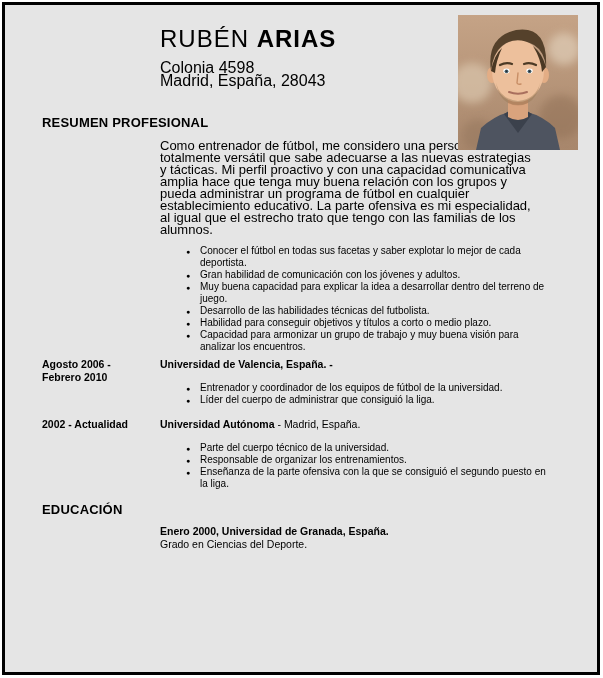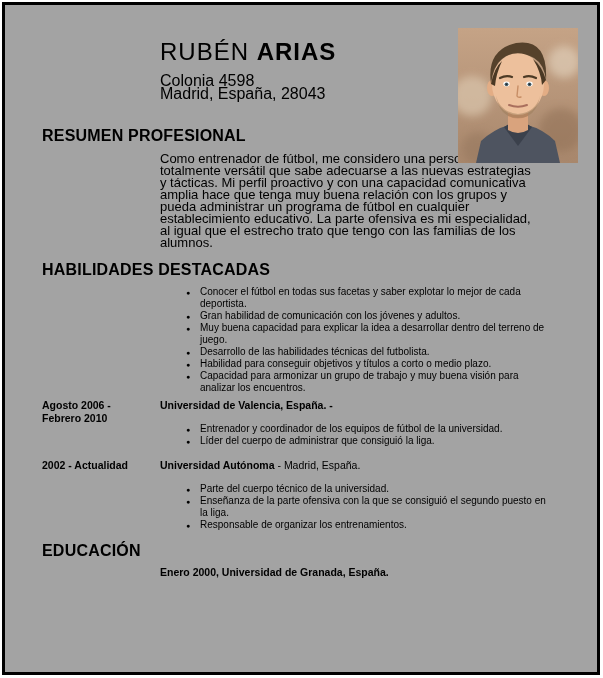--- a/index.html
+++ b/index.html
@@ -9,41 +9,41 @@
     font-family: "Liberation Sans", sans-serif;
     color: #000000;
     position: relative;
   }
   .page {
     position: absolute;
     left: 2px; top: 2px;
     width: 598px; height: 673px;
     border: 3px solid #000000;
     box-sizing: border-box;
-    padding: 33px 37px 0 37px;
+    padding: 20px 37px 0 37px;
     overflow: hidden;
-    background: #a3a3a3;
+    background: #e5e5e5;
   }
   
   .header { position: relative; }
   .header-text { margin-left: 118px; }
   h1.name {
     margin: 0; font-size: 24px; line-height: 28px;
     font-weight: normal; letter-spacing: 1px;
   }
   h1.name .last { font-weight: bold; }
   .addr { margin: 8px 0 0 0; font-size: 16px; line-height: 13px; }
   .email { margin: 12px 0 0 0; font-size: 11px; line-height: 13px; }
   .photo {
     position: absolute; top: -10px; right: -18px;
     width: 120px; height: 135px; overflow: hidden;
   }
   
   .sec-title {
-    font-size: 16px; font-weight: bold; line-height: 15px;
+    font-size: 13px; font-weight: bold; line-height: 15px;
     letter-spacing: 0.2px;
   }
   .t-resumen { margin-top: 28px; }
   .t-habilidades { margin-top: 13px; }
   .t-experiencia { margin-top: 11px; }
   .t-educacion { margin-top: 12px; }
   .resumen-body {
     margin: 10px 0 0 118px; width: 372px;
     font-size: 13px; line-height: 12px;
   }
@@ -129,21 +129,20 @@
         <path d="M60 58 L59 68 Q60 70 63 69" stroke="#c78e66" stroke-width="1.4" fill="none" stroke-linecap="round"></path>
 
         <path d="M51 77 Q60 80.5 69 77" stroke="#a96f5d" stroke-width="2" fill="none" stroke-linecap="round"></path>
       </svg>
     </div>
   </div>
 
   <div class="sec-title t-resumen">RESUMEN PROFESIONAL</div>
   <p class="resumen-body">Como entrenador de fútbol, me considero una persona totalmente versátil que sabe adecuarse a las nuevas estrategias y tácticas. Mi perfil proactivo y con una capacidad comunicativa amplia hace que tenga muy buena relación con los grupos y pueda administrar un programa de fútbol en cualquier establecimiento educativo. La parte ofensiva es mi especialidad, al igual que el estrecho trato que tengo con las familias de los alumnos.</p>
 
-  <div class="sec-title t-habilidades">HABILIDADES DESTACADAS</div>
   <ul class="bullets">
     <li>Conocer el fútbol en todas sus facetas y saber explotar lo mejor de cada deportista.</li>
     <li>Gran habilidad de comunicación con los jóvenes y adultos.</li>
     <li>Muy buena capacidad para explicar la idea a desarrollar dentro del terreno de juego.</li>
     <li>Desarrollo de las habilidades técnicas del futbolista.</li>
     <li>Habilidad para conseguir objetivos y títulos a corto o medio plazo.</li>
     <li>Capacidad para armonizar un grupo de trabajo y muy buena visión para analizar los encuentros.</li>
   </ul>
 
 
@@ -157,24 +156,25 @@
       </ul>
     </div>
   </div>
 
   <div class="job second">
     <div class="dates">2002 - Actualidad</div>
     <div class="job-body">
       <p class="employer"><span class="emp-name">Universidad Autónoma</span><span> - Madrid, España.</span></p>
       <ul class="bullets">
         <li>Parte del cuerpo técnico de la universidad.</li>
+        <li>Responsable de organizar los entrenamientos.</li>
         <li>Enseñanza de la parte ofensiva con la que se consiguió el segundo puesto en la liga.</li>
-        <li>Responsable de organizar los entrenamientos.</li>
       </ul>
     </div>
   </div>
 
   <div class="sec-title t-educacion">EDUCACIÓN</div>
   <div class="edu-body">
     <div class="edu-bold">Enero 2000, Universidad de Granada, España.</div>
+    <div>Grado en Ciencias del Deporte.</div>
   </div>
 
 </div>
 
 </body></html>

